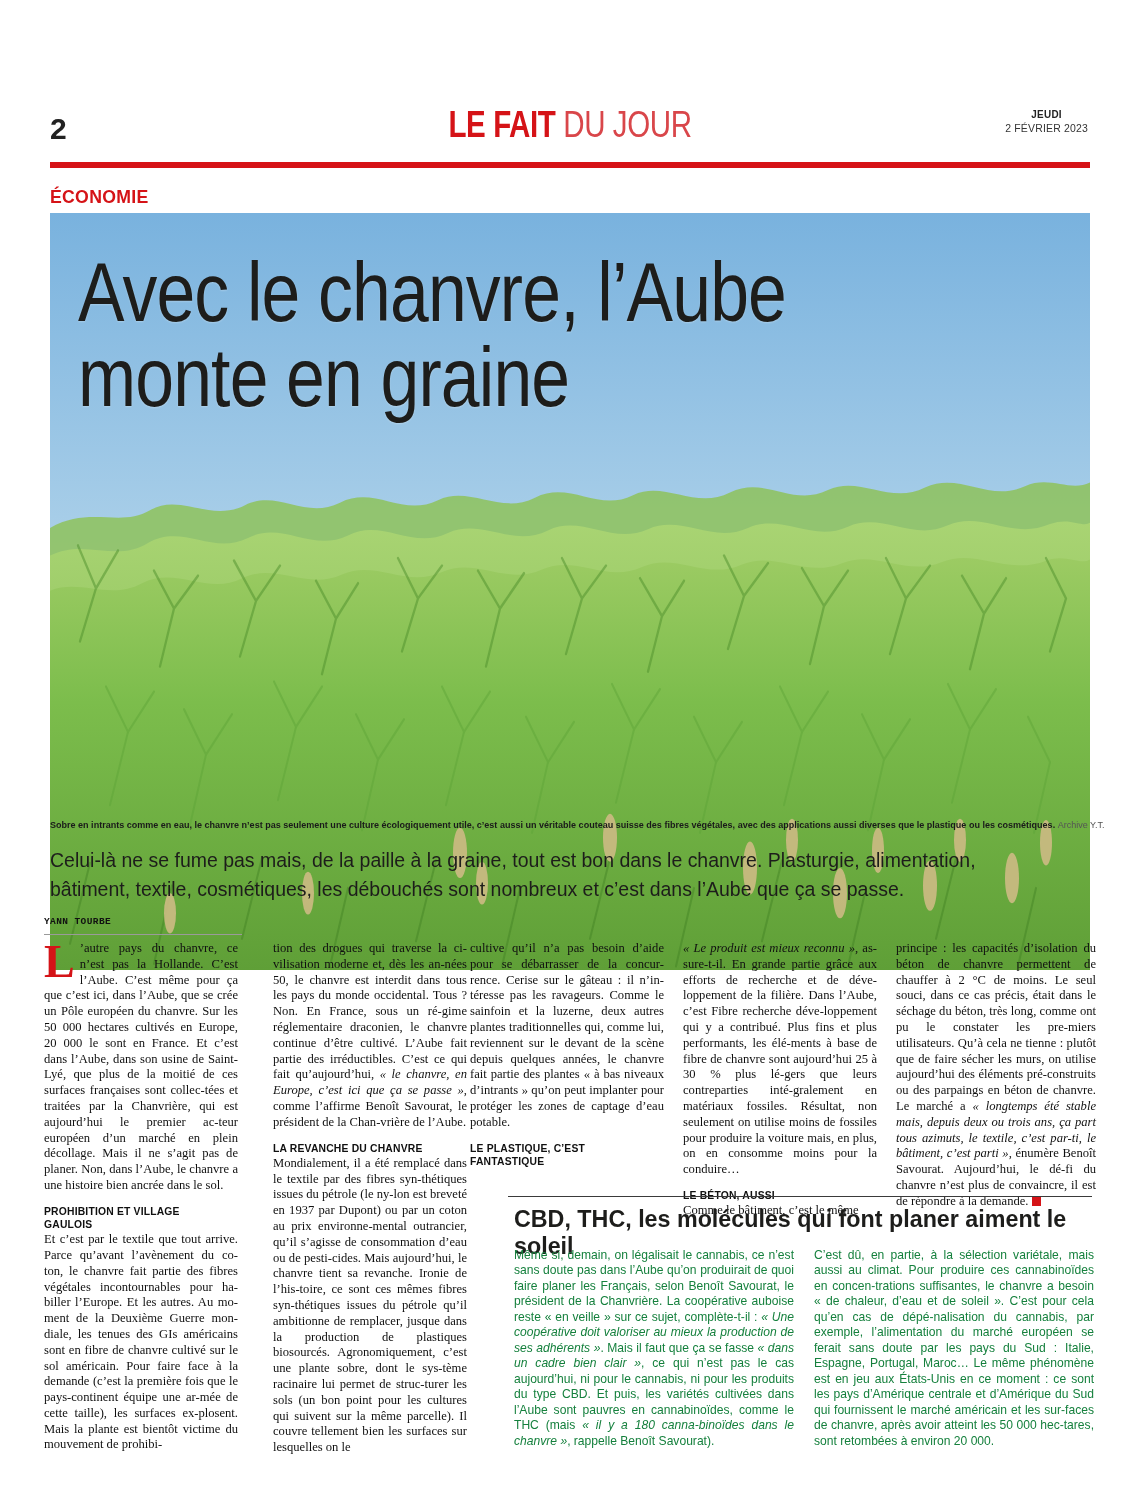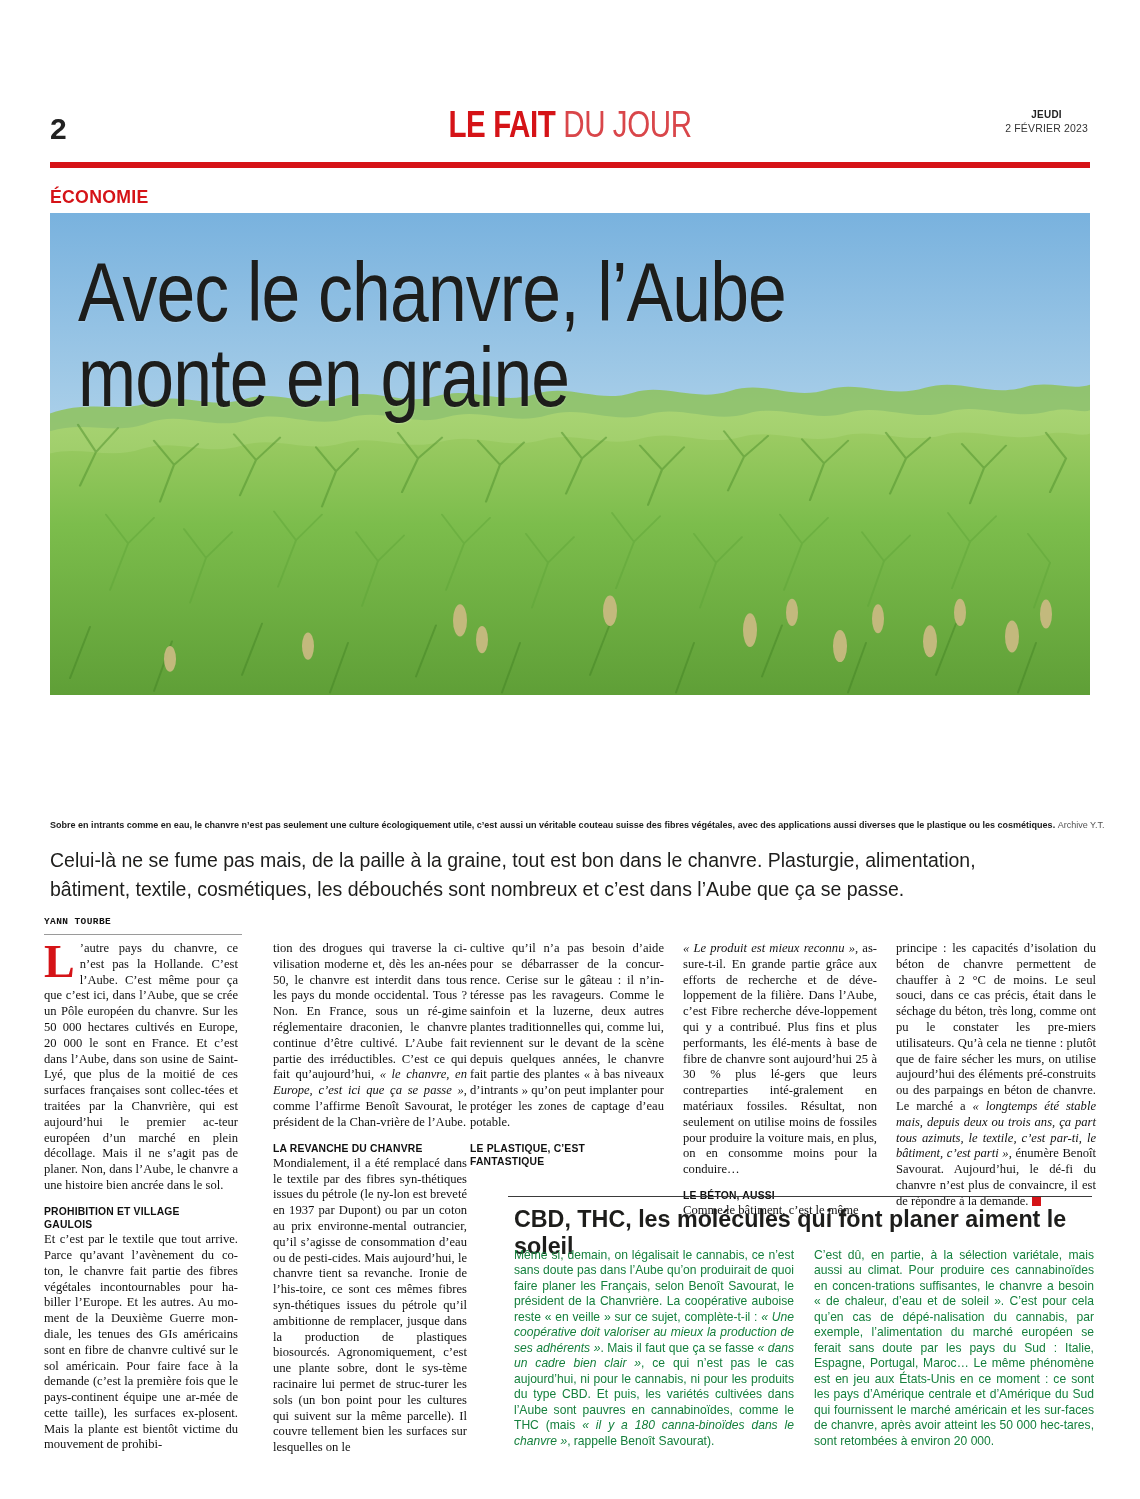--- a/index.html
+++ b/index.html
@@ -39,21 +39,21 @@
 
   .section-label{
     position:absolute;left:50px;top:186px;
     font-family:"Liberation Sans", sans-serif;
     font-weight:bold;font-size:19px;color:#d51317;letter-spacing:.3px;
     transform:scaleX(.93);transform-origin:left center;
   }
 
   
   .hero{
-    position:absolute;left:50px;top:213px;width:1040px;height:482px;
+    position:absolute;left:50px;top:213px;width:1040px;height:757px;
     overflow:hidden;
     background:linear-gradient(180deg,#7fb4dd 0%,#9ec9e6 28%,#c3ddee 44%,#dceaf3 52%,#bcd9b0 56%,#8bc060 62%,#7ab84e 100%);
   }
   .hero svg{position:absolute;left:0;top:0;width:100%;height:100%;display:block;}
   .headline{
     position:absolute;left:28px;top:38px;width:880px;
     font-family:"Liberation Sans", sans-serif;
     font-weight:normal;
     font-size:83px;line-height:1.02;
     color:#1d1d1b;

